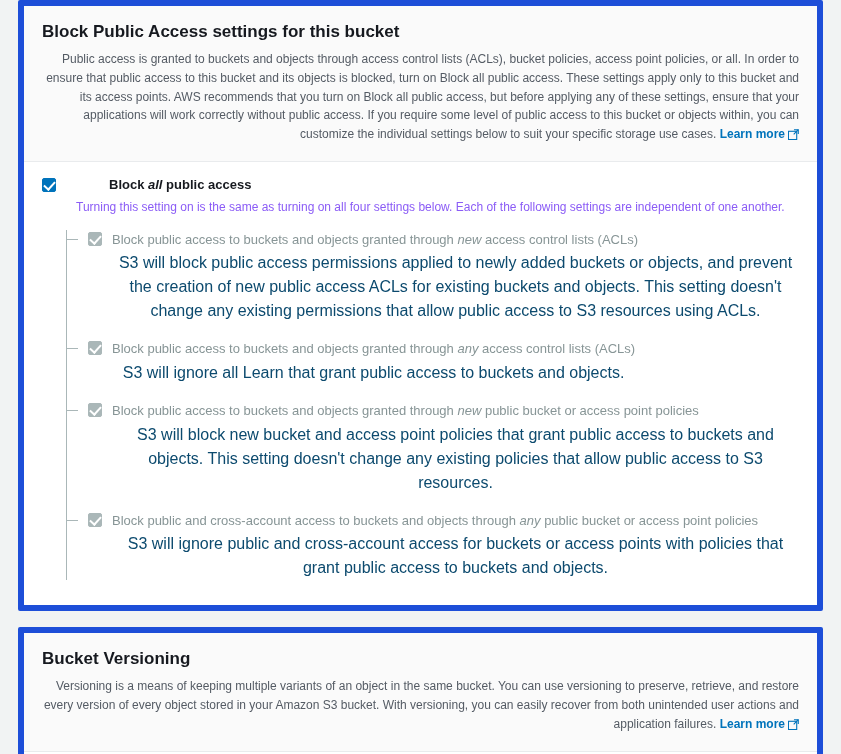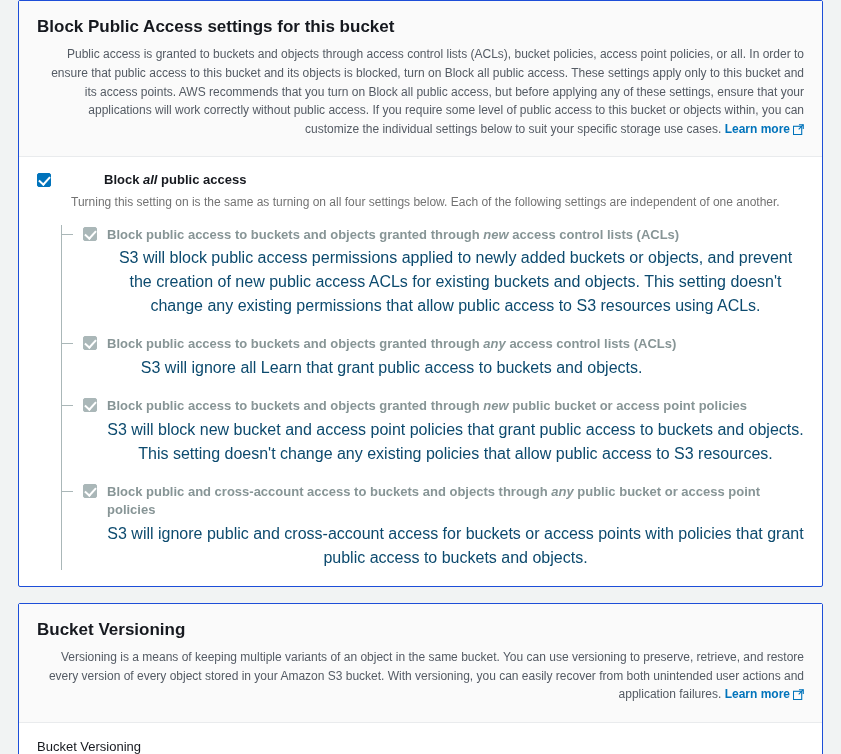--- a/index.html
+++ b/index.html
@@ -13,21 +13,21 @@
     height: 754px;
     overflow: hidden;
   }
   .page {
     width: 841px;
     padding: 0;
     box-sizing: border-box;
   }
   .card {
     background: #ffffff;
-    border: 1px solid #1d4ed8;
+    border: 6px solid #1d4ed8;
     border-radius: 2px;
     margin: 0 18px 16px 18px;
   }
   .card-header {
     padding: 16px 18px 16px 18px;
     border-bottom: 1px solid #e9ebed;
     background: #fafafa;
   }
   .card-title {
     font-size: 17px;
@@ -98,36 +98,36 @@
     font-weight: bold;
     line-height: 1.35;
   }
   .chk-label .ital {
     font-style: italic;
     font-weight: bold;
   }
   .top-sub {
     margin: 4px 0 0 34px;
     font-size: 12px;
-    color: #737373;
+    color: #8b5cf6;
     line-height: 1.5;
   }
 
   .sub-items {
     margin: 14px 0 0 24px;
     position: relative;
   }
   .sub-item {
     display: flex;
     align-items: flex-start;
     margin-bottom: 16px;
     position: relative;
     padding-left: 22px;
   }
-  .sub-item:last-child { margin-bottom: 0; }
+  .sub-item:last-child { margin-bottom: 9px; }
   .tree-line {
     position: absolute;
     left: 0;
     top: 0;
     bottom: 0;
     width: 1px;
     background: #aab7b8;
   }
   .connector {
     position: absolute;
@@ -135,21 +135,21 @@
     top: 9px;
     width: 12px;
     height: 1px;
     background: #aab7b8;
   }
   .sub-label {
     margin-left: 10px;
   }
   .sub-label .title {
     font-size: 13px;
-    font-weight: bold;
+    font-weight: normal;
     color: #879596;
     line-height: 1.35;
   }
   .sub-label .title .ital {
     font-style: italic;
   }
   .sub-label .desc {
     font-size: 16px;
     color: #0c4a6e;
     line-height: 1.5;

